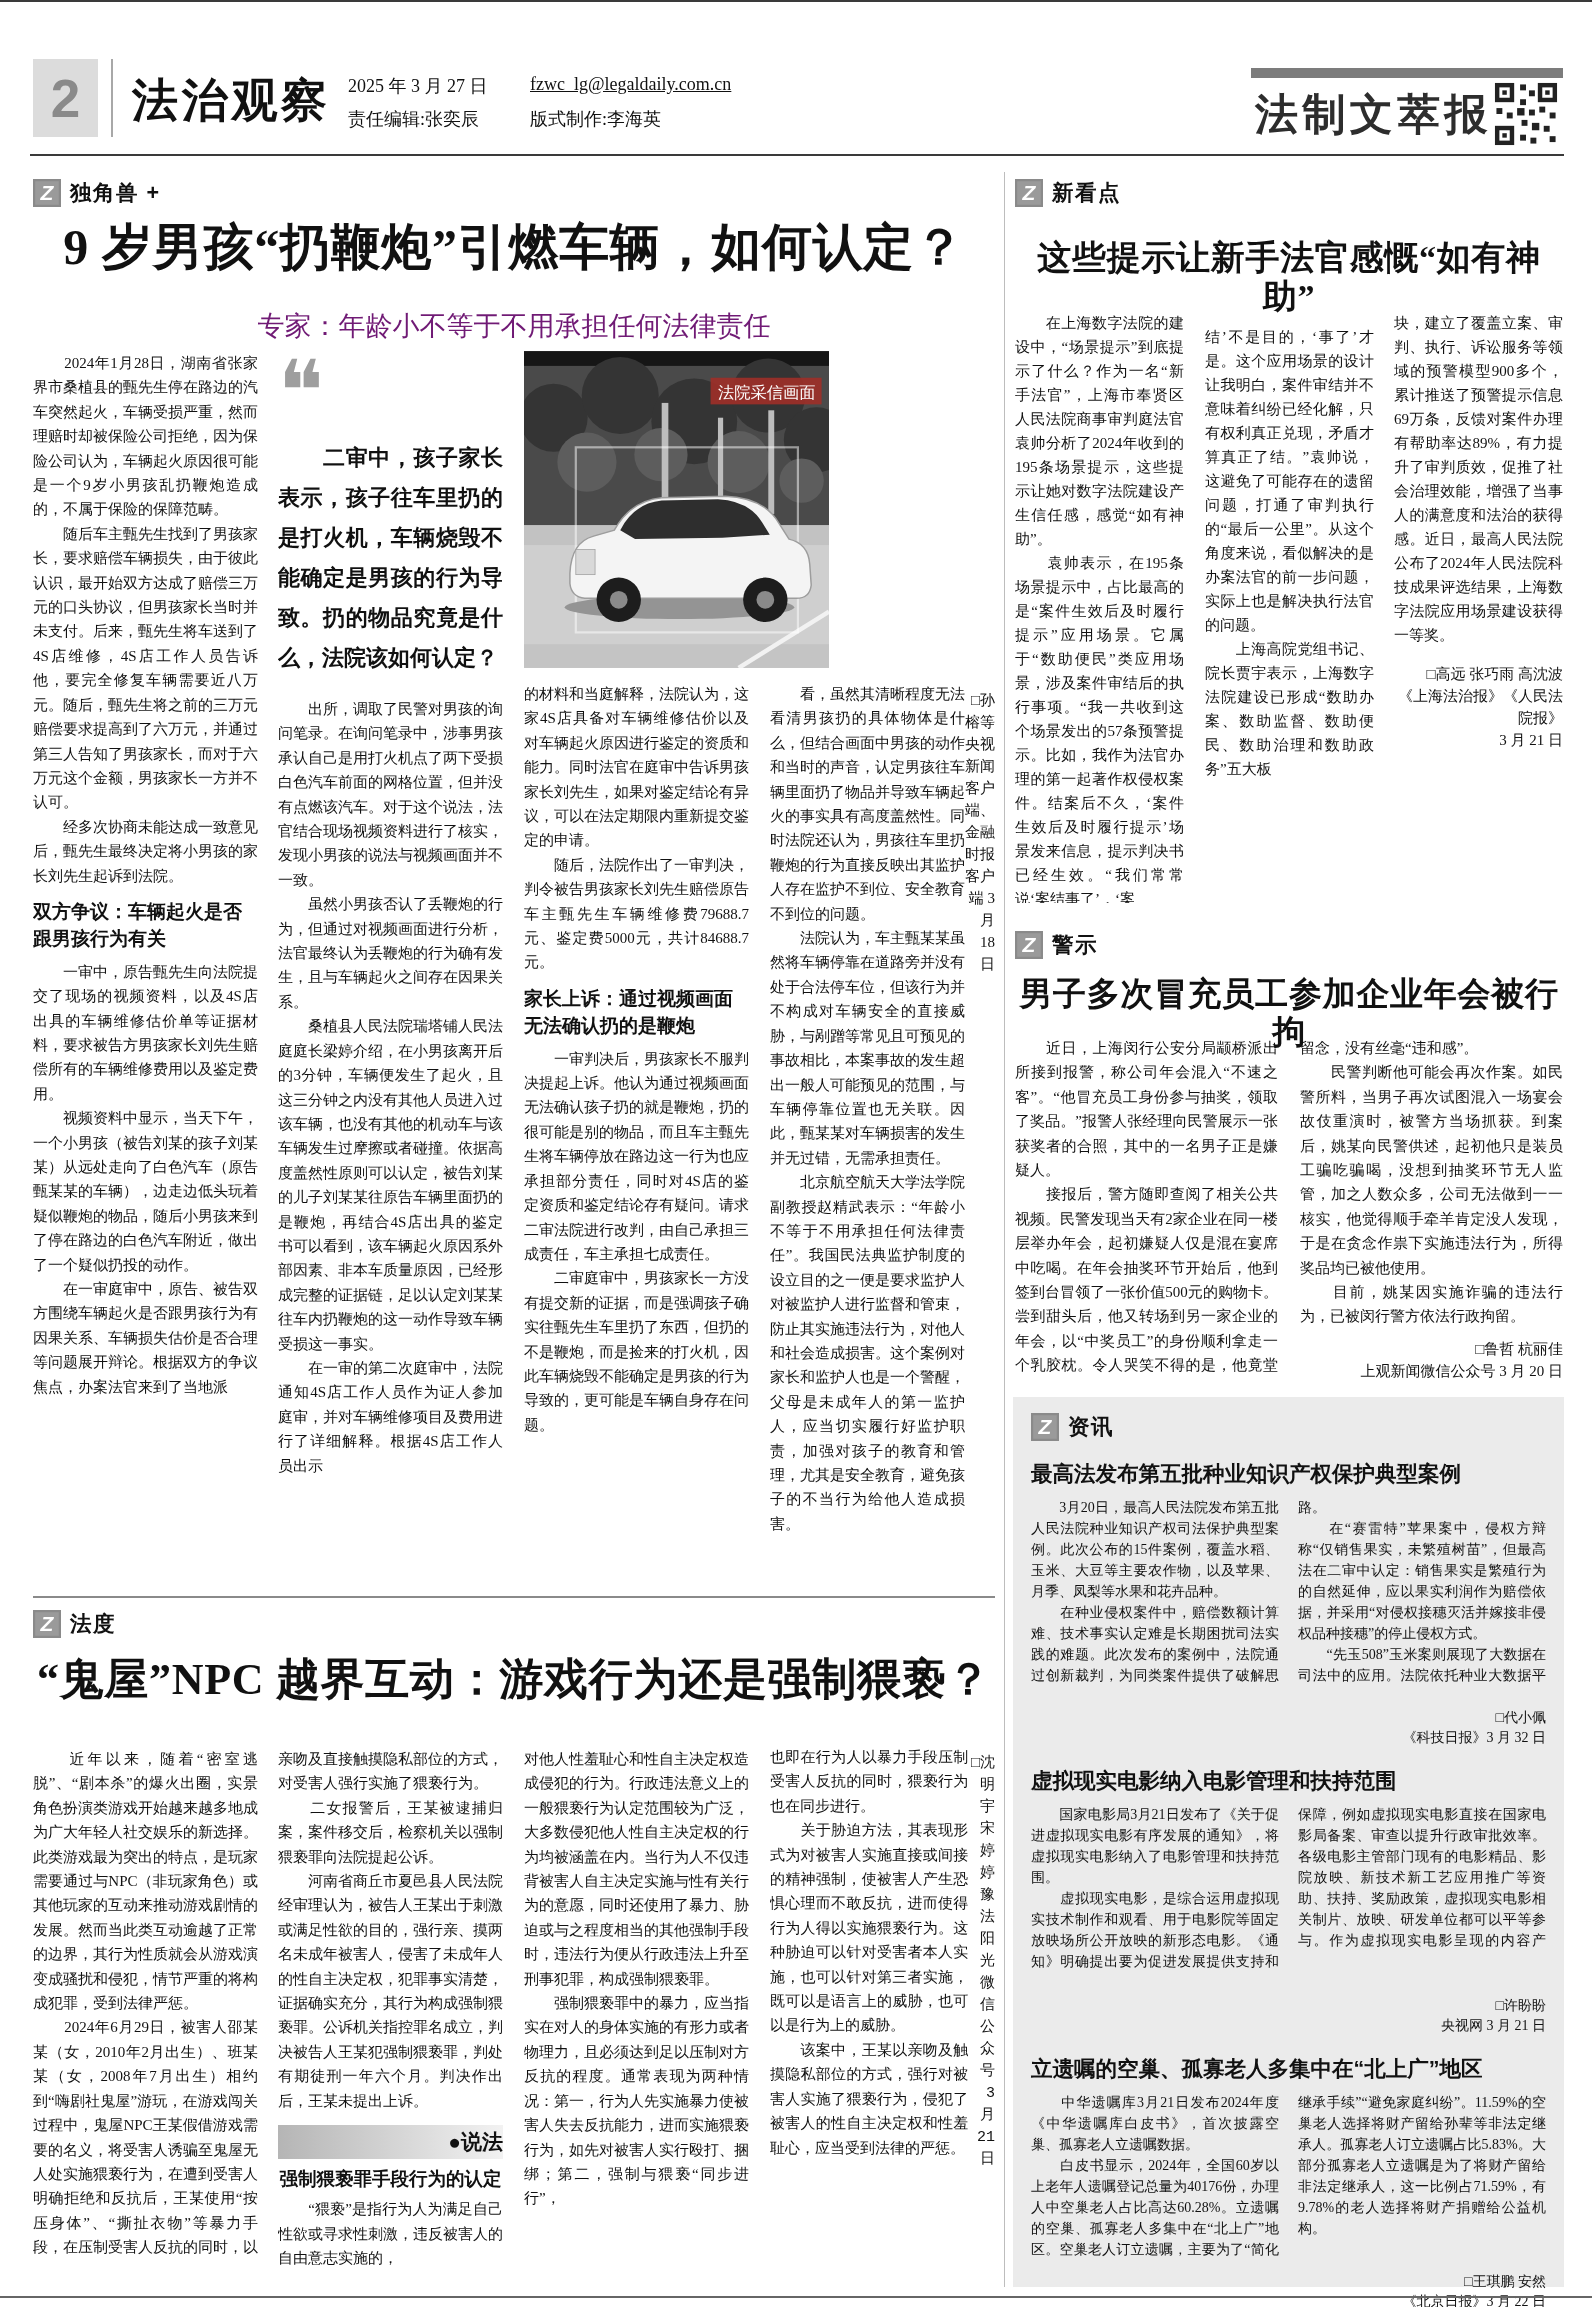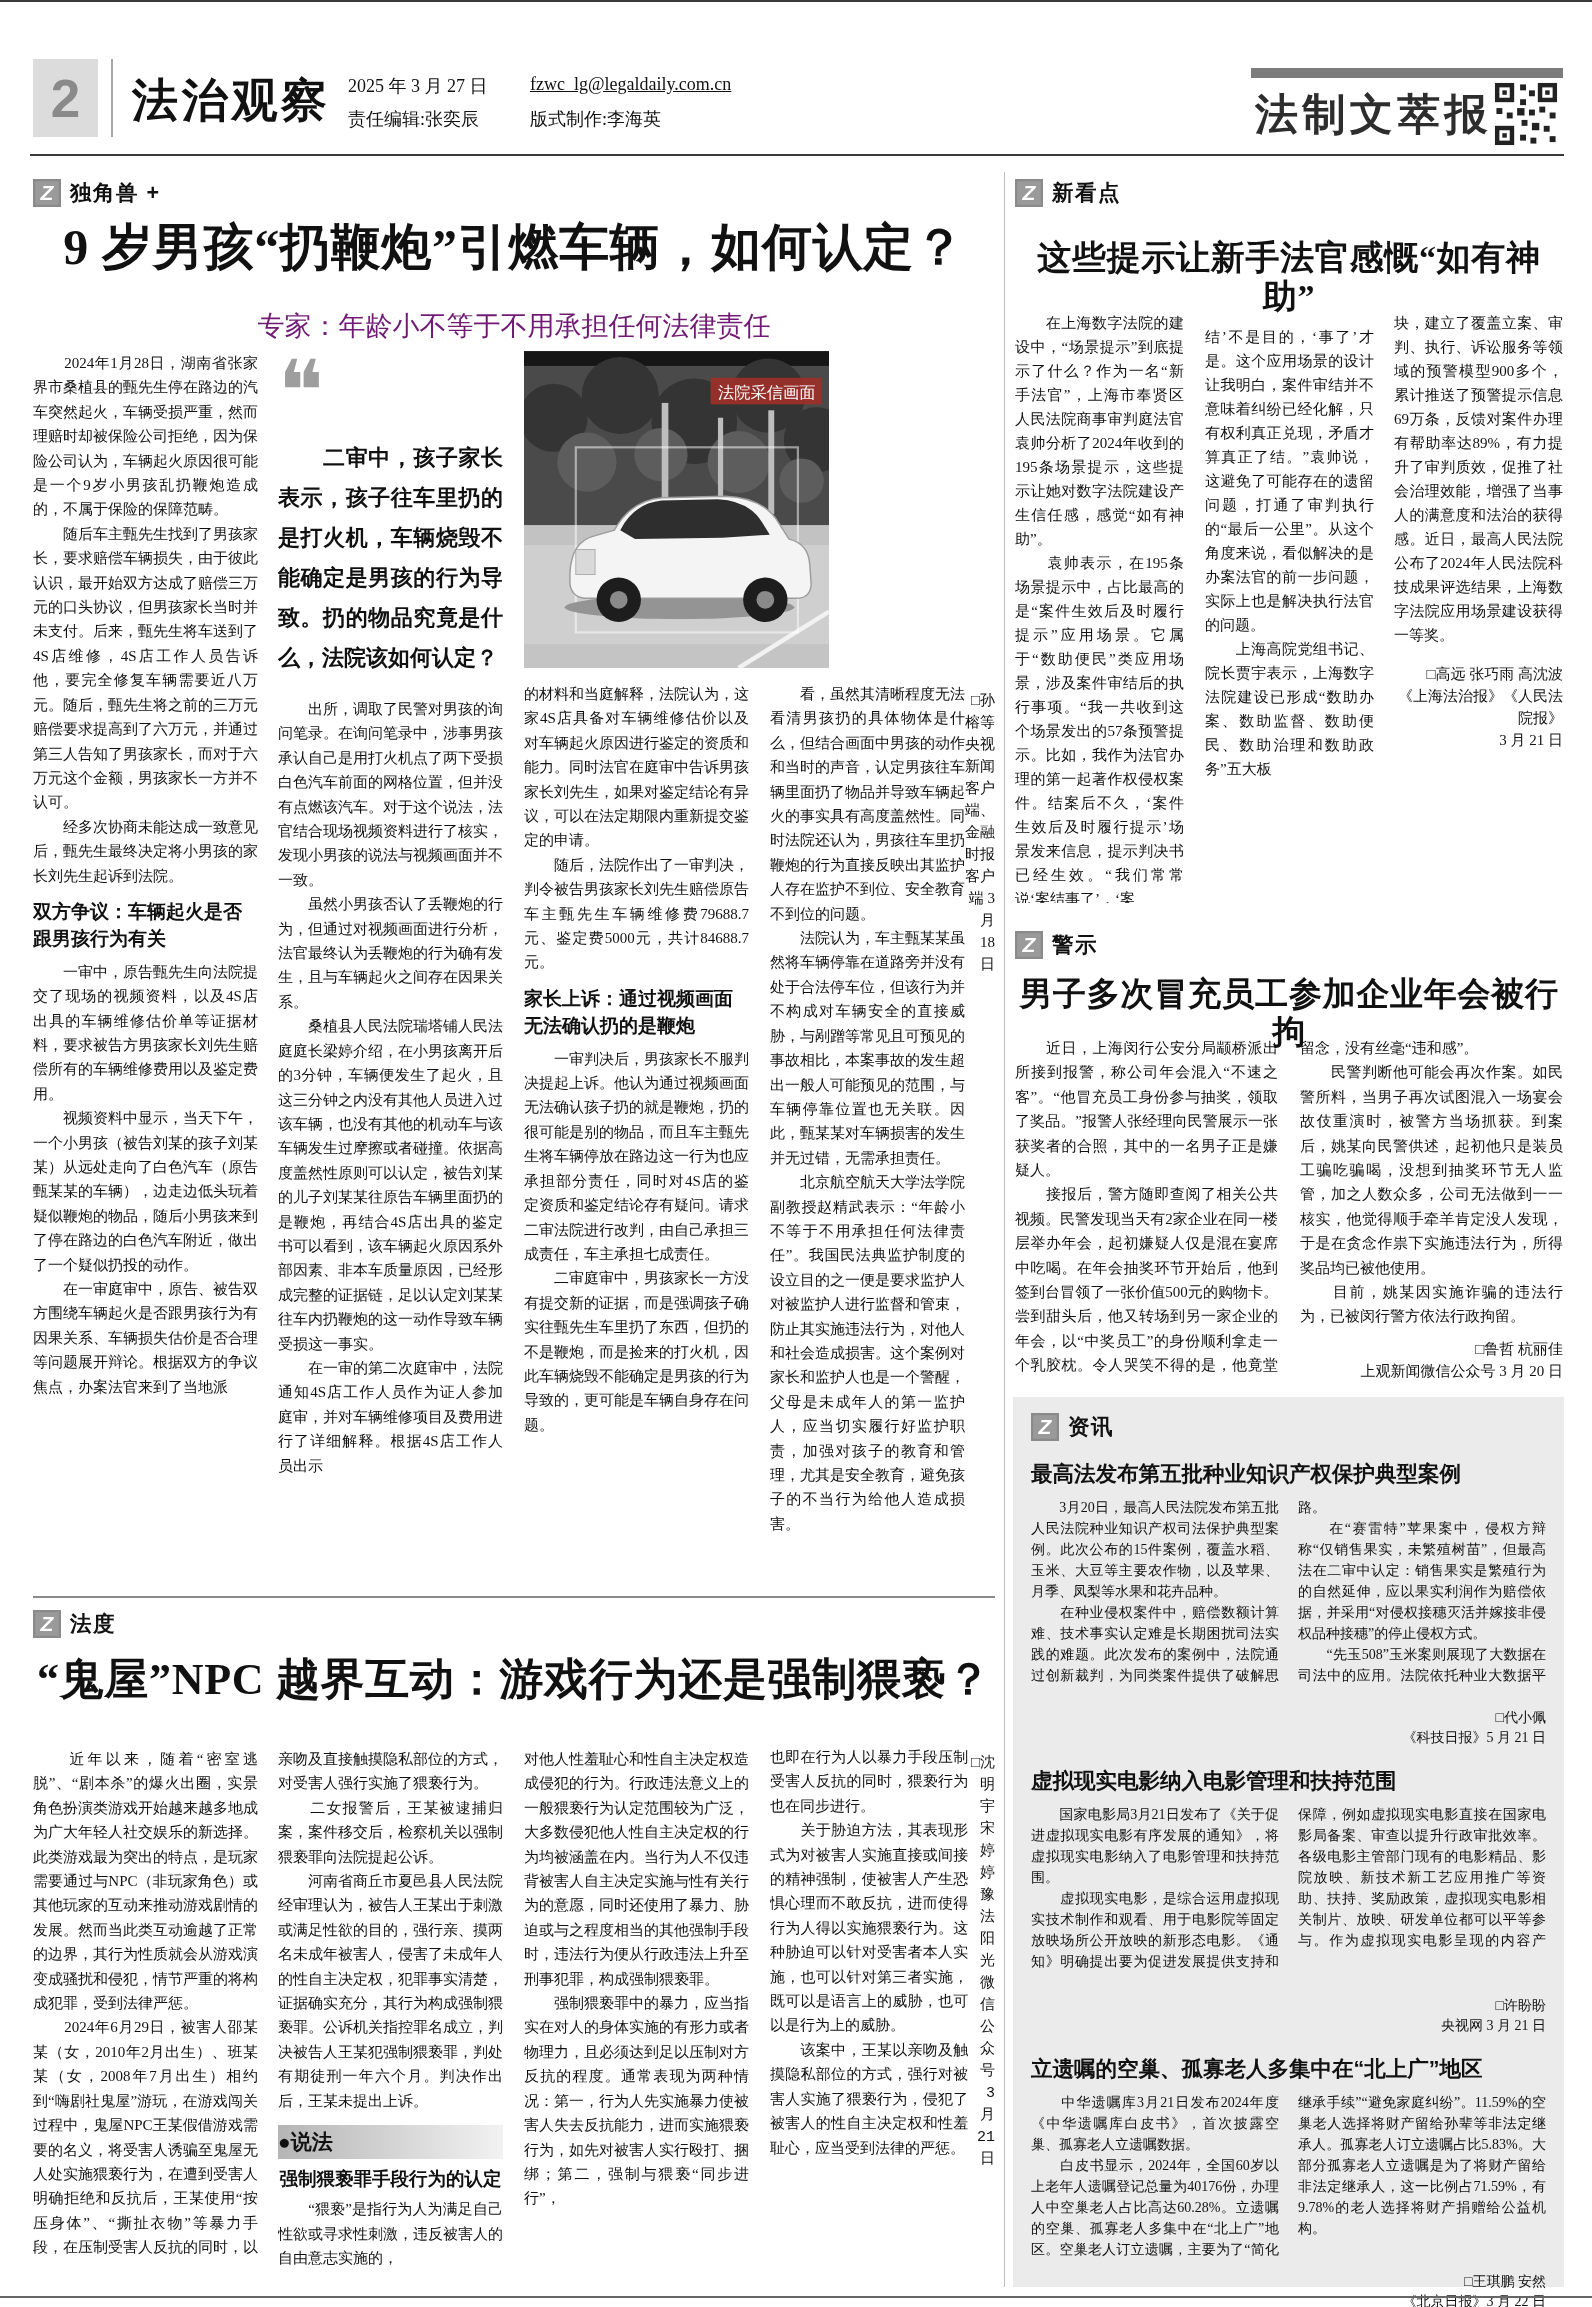--- a/index.html
+++ b/index.html
@@ -19,21 +19,21 @@
   .bt{font-size:15px;line-height:24.4px;text-align:justify;white-space:pre-line;overflow:hidden;}
   .sh{font-family:"Liberation Sans",sans-serif;font-weight:bold;font-size:19px;line-height:27px;margin:10.4px 0 7.4px 0;}
   .by{font-size:15px;line-height:22px;text-align:right;white-space:pre-line;}
   .qmark{font-size:85px;line-height:81px;color:#9e9e9e;height:87px;overflow:hidden;font-family:"DejaVu Sans",sans-serif;}
   .qt{font-family:"Liberation Sans",sans-serif;font-weight:bold;font-size:22px;line-height:40px;text-align:justify;white-space:pre-line;}
   .col{overflow:hidden;}
   .flexcol{display:flex;flex-direction:row;}
   .flexcol .grow{flex:1 1 auto;overflow:hidden;}
   
   .sfbar{height:34px;margin:12px 0 7.4px 0;background:linear-gradient(90deg,#b5b5b5,#f2f2f2);
-         display:flex;align-items:center;justify-content:flex-start;
+         display:flex;align-items:center;justify-content:flex-end;
          font-family:Liberation Serif, serif;font-weight:bold;font-size:21px;}
   .sfhead{font-family:"Liberation Sans",sans-serif;font-weight:bold;font-size:18.5px;line-height:25px;text-align:center;margin-bottom:6px;}
   
   .pagenum{background:#dcdcdc;color:#8a8a8a;font-family:"Liberation Sans",sans-serif;font-weight:bold;
            font-size:53px;display:flex;align-items:center;justify-content:center;}
   .secttl{font-family:"Liberation Sans",sans-serif;font-weight:900;font-size:46px;letter-spacing:3.7px;}
   .meta{font-size:18px;font-family:"Liberation Serif",serif;}
   .mast{font-weight:bold;font-size:43px;letter-spacing:4.4px;color:#2d2d2d;font-family:"DejaVu Serif",serif;}
   
   .zxbox{background:#ebebeb;}
@@ -248,21 +248,21 @@
       <span class="klabel">资讯</span>
     </div>
 
     <div>
       <div class="zxhl">最高法发布第五批种业知识产权保护典型案例</div>
       <div class="zxbody" style="height:207px;">　　3月20日，最高人民法院发布第五批人民法院种业知识产权司法保护典型案例。此次公布的15件案例，覆盖水稻、玉米、大豆等主要农作物，以及苹果、月季、凤梨等水果和花卉品种。
 　　在种业侵权案件中，赔偿数额计算难、技术事实认定难是长期困扰司法实践的难题。此次发布的案例中，法院通过创新裁判，为同类案件提供了破解思路。
 　　在“赛雷特”苹果案中，侵权方辩称“仅销售果实，未繁殖树苗”，但最高法在二审中认定：销售果实是繁殖行为的自然延伸，应以果实利润作为赔偿依据，并采用“对侵权接穗灭活并嫁接非侵权品种接穗”的停止侵权方式。
 　　“先玉508”玉米案则展现了大数据在司法中的应用。法院依托种业大数据平台的备案数量推定侵权规模，最终将赔偿额从一审的3万元提升至37万元。</div>
       <div class="zxby">□代小佩
-《科技日报》5 月 21 日</div>
+《科技日报》3 月 32 日</div>
     </div>
 
     <div>
       <div class="zxhl">虚拟现实电影纳入电影管理和扶持范围</div>
       <div class="zxbody" style="height:187px;">　　国家电影局3月21日发布了《关于促进虚拟现实电影有序发展的通知》，将虚拟现实电影纳入了电影管理和扶持范围。
 　　虚拟现实电影，是综合运用虚拟现实技术制作和观看、用于电影院等固定放映场所公开放映的新形态电影。《通知》明确提出要为促进发展提供支持和保障，例如虚拟现实电影直接在国家电影局备案、审查以提升行政审批效率。各级电影主管部门现有的电影精品、影院放映、新技术新工艺应用推广等资助、扶持、奖励政策，虚拟现实电影相关制片、放映、研发单位都可以平等参与。作为虚拟现实电影呈现的内容产品，则应当履行电影剧本（梗概）备案和审查程序并领取电影公映许可证。</div>
       <div class="zxby">□许盼盼
 央视网 3 月 21 日</div>
     </div>
 

